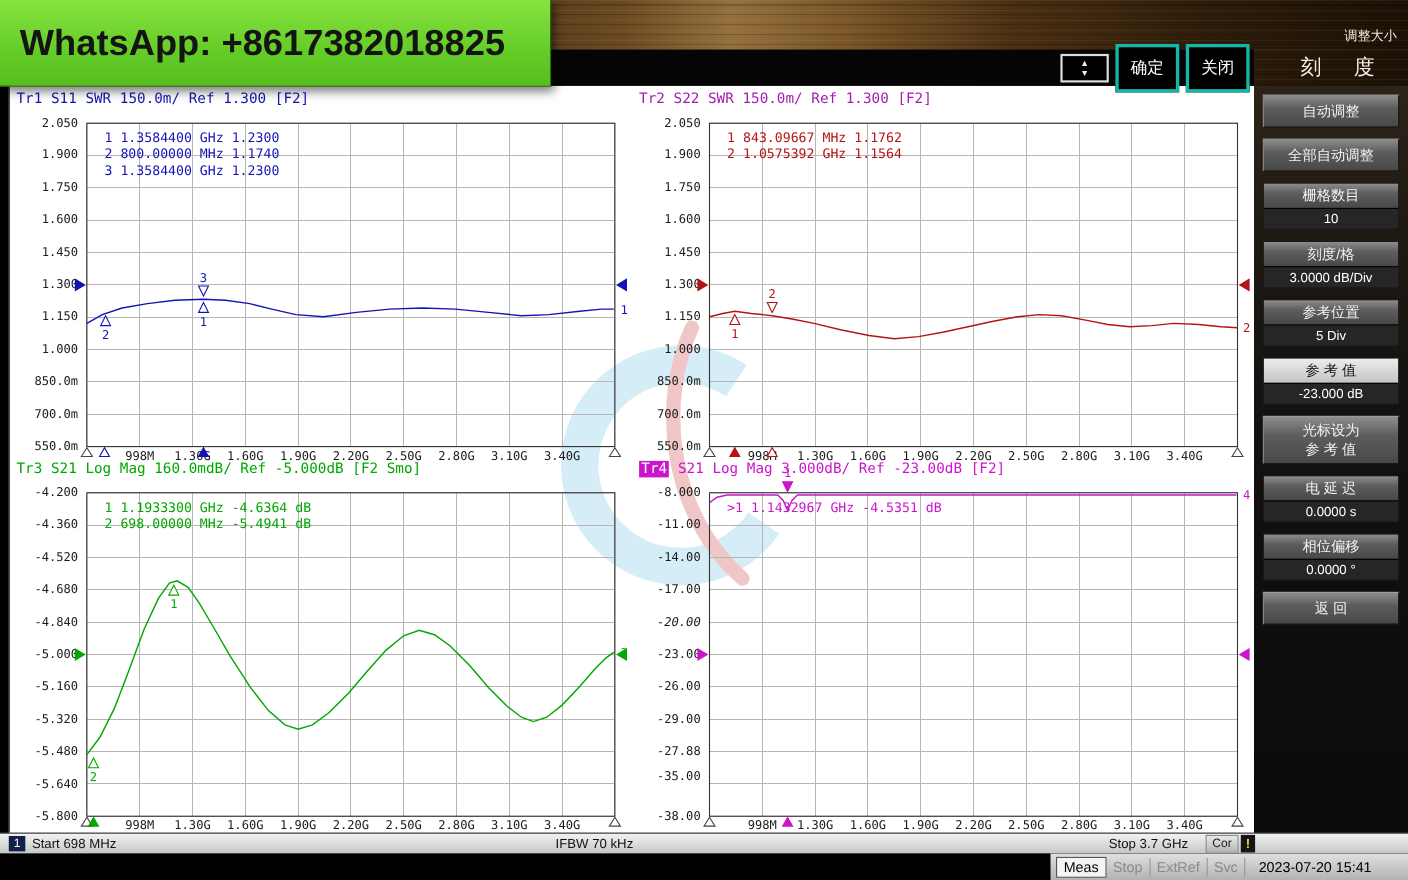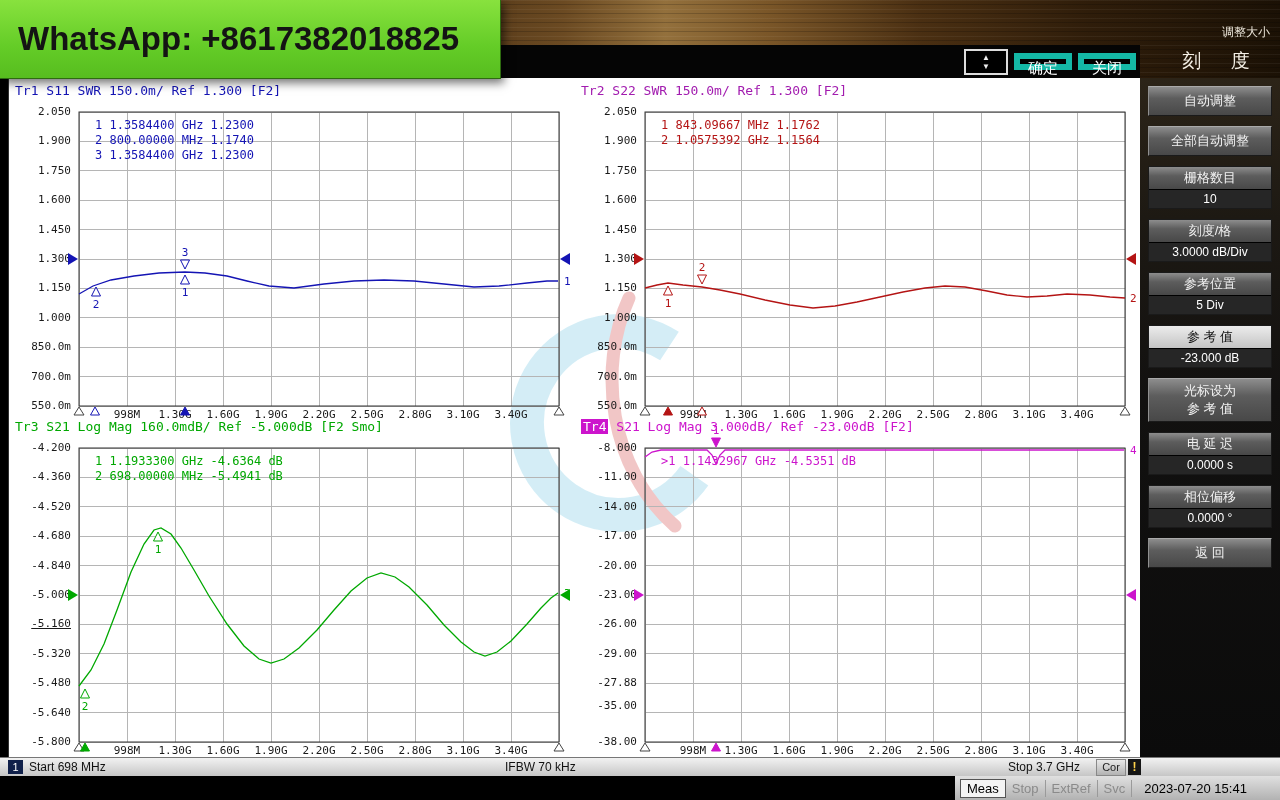--- a/index.html
+++ b/index.html
@@ -14,21 +14,21 @@
   .topbar:after{content:"";position:absolute;inset:0;
     background:repeating-linear-gradient(180deg,rgba(255,255,255,.05) 0 1px,transparent 1px 4px,
       rgba(0,0,0,.18) 4px 5px,transparent 5px 9px);}
   .resize-label{position:absolute;right:10px;top:24px;color:#ece6da;font-size:12px;z-index:2;}
   .blackstrip{position:absolute;left:500px;top:45px;width:640px;height:33px;background:#050505;
     display:flex;align-items:center;justify-content:flex-end;gap:6px;padding-right:4px;
     box-sizing:border-box;z-index:2;}
   .spinner{width:44px;height:26px;border:2px solid #ddd;background:#000;color:#eee;
     display:flex;flex-direction:column;align-items:center;justify-content:center;
     font-size:8px;line-height:9px;box-sizing:border-box;cursor:pointer;}
-  .tb-btn{width:58px;height:17px;background:#000;border:6px solid #14b8a6;color:#fff;
+  .tb-btn{width:58px;height:44px;background:#000;border:3px solid #14b8a6;color:#fff;
     font-size:15px;font-family:inherit;padding:0;box-sizing:border-box;cursor:pointer;}
   .panel-title{position:absolute;left:1140px;top:48px;width:152px;text-align:center;
     color:#f5f0e6;font-size:19px;letter-spacing:12px;text-indent:12px;z-index:2;}
 
   
   .banner{position:absolute;left:0;top:0;width:500px;height:78px;z-index:6;
     background:linear-gradient(180deg,#88e23e,#64cc27 60%,#57bd1f);
     display:flex;align-items:center;
     border-right:1px solid #2e6b10;border-bottom:1px solid #2e6b10;
     box-shadow:3px 4px 9px rgba(0,0,0,.55);}
@@ -214,21 +214,21 @@
 
     <div class="chart" style="left:0;top:336px">
       <div class="chart-title" style="color: rgb(0, 168, 0);"><span class="ttag">Tr3</span><span> S21 Log Mag 160.0mdB/ Ref -5.000dB [F2 Smo]</span></div>
       <div class="ylabels">
           <span style="top: 27px;">-4.200</span>
           <span style="top: 56.4px;">-4.360</span>
           <span style="top: 85.8px;">-4.520</span>
           <span style="top: 115.2px;">-4.680</span>
           <span style="top: 144.6px;">-4.840</span>
           <span style="top: 174px;">-5.000</span>
-          <span style="top: 203.4px; text-decoration: underline;">-5.160</span>
+          <span style="top: 203.4px;">-5.160</span>
           <span style="top: 232.8px;">-5.320</span>
           <span style="top: 262.2px;">-5.480</span>
           <span style="top: 291.6px;">-5.640</span>
           <span style="top: 321px;">-5.800</span>
         </div>
       <div class="xlabels">
           <span style="left: 92px;">998M</span>
           <span style="left: 140px;">1.30G</span>
           <span style="left: 188px;">1.60G</span>
           <span style="left: 236px;">1.90G</span>
@@ -257,21 +257,21 @@
         </svg>
     </div>
 
     <div class="chart" style="left:566px;top:336px">
       <div class="chart-title" style="color: rgb(204, 20, 204);"><span class="ttag hl" style="background: rgb(204, 20, 204); color: rgb(255, 255, 255);">Tr4</span><span> S21 Log Mag 3.000dB/ Ref -23.00dB [F2]</span></div>
       <div class="ylabels">
           <span style="top: 27px;">-8.000</span>
           <span style="top: 56.4px;">-11.00</span>
           <span style="top: 85.8px;">-14.00</span>
           <span style="top: 115.2px;">-17.00</span>
-          <span style="top: 144.6px;">-20.00</span>
+          <span style="top: 144.6px; font-style: italic;">-20.00</span>
           <span style="top: 174px;">-23.00</span>
           <span style="top: 203.4px;">-26.00</span>
           <span style="top: 232.8px;">-29.00</span>
           <span style="top: 262.2px;">-27.88</span>
           <span style="top: 285px;">-35.00</span>
           <span style="top: 321px;">-38.00</span>
         </div>
       <div class="xlabels">
           <span style="left: 92px;">998M</span>
           <span style="left: 140px;">1.30G</span>

